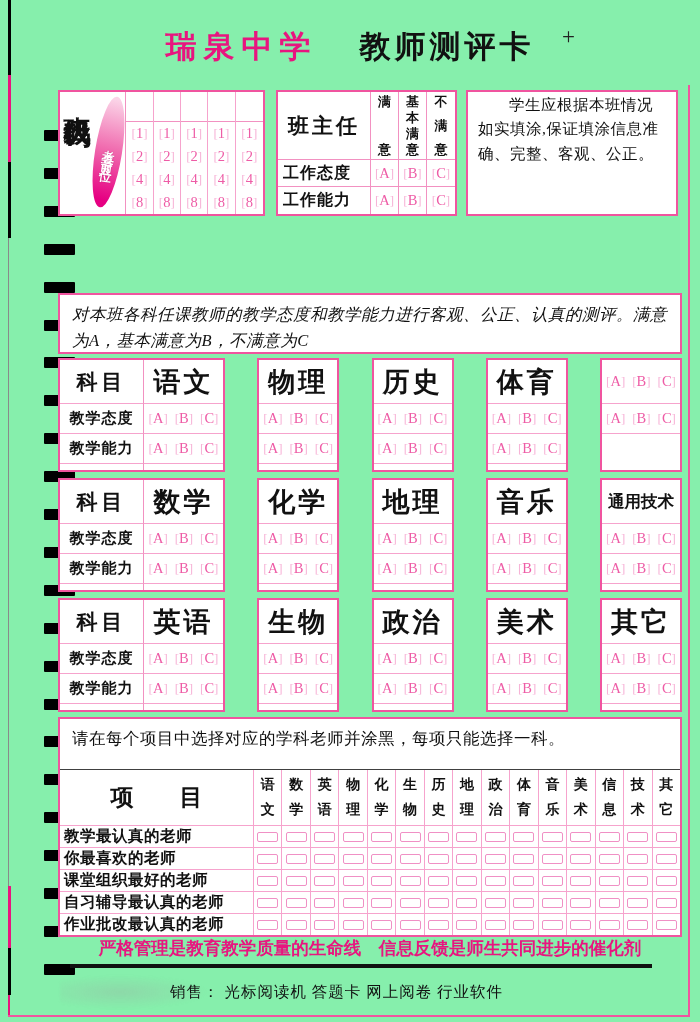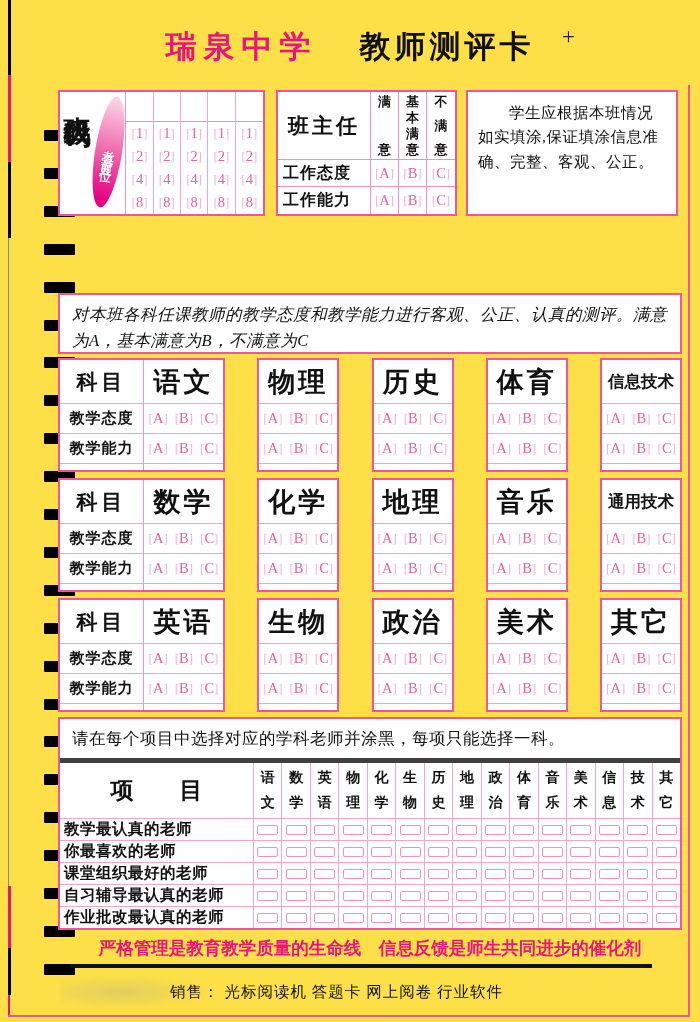--- a/index.html
+++ b/index.html
@@ -1,16 +1,16 @@
 <!DOCTYPE html>
 <html><head>
 <meta charset="utf-8">
 <style>
   html,body{margin:0;padding:0;background:#fff;}
-  .page{position:relative;width:700px;height:1022px;background:#fde047;overflow:hidden;
+  .page{position:relative;width:700px;height:1022px;background:#86efac;overflow:hidden;
         font-family:"Liberation Serif","DejaVu Serif",serif;color:#111;}
 
   
   .edge-seg{position:absolute;left:8px;}
   .right-line{position:absolute;left:688px;top:85px;width:2px;height:930px;background:#f0549f;}
   .bottom-line{position:absolute;left:8px;top:1015px;width:682px;height:2px;background:#f0549f;}
   .tmark{position:absolute;left:44px;width:31px;height:11px;background:#000;border-radius:1px;}
 
   
   .title{position:absolute;top:26px;left:58px;width:584px;display:flex;justify-content:center;gap:42px;
@@ -48,21 +48,21 @@
   .ht-cell{border-right:1px solid #f291c1;border-bottom:1px solid #f291c1;display:flex;
            align-items:center;justify-content:center;box-sizing:border-box;}
   .ht-cell.last-col{border-right:none;}
   .ht-cell.last-row{border-bottom:none;}
   .ht-title{font-size:21px;font-weight:bold;letter-spacing:3px;}
   .ht-colhead{flex-direction:column;justify-content:space-between;padding:3px 0;
               font-size:13px;font-weight:bold;line-height:1;}
   .ht-rowlabel{font-size:16px;font-weight:bold;justify-content:flex-start;padding-left:5px;letter-spacing:1px;}
 
   
-  .notice{top:90px;left:466px;width:212px;height:126px;padding:9px 10px;}
+  .notice{top:90px;left:466px;width:212px;height:126px;padding:1px 10px;}
   .notice p{margin:0;text-indent:2em;font-size:15.5px;line-height:1.58;letter-spacing:0.5px;}
 
   
   .eval-note{top:293px;left:58px;width:624px;height:61px;padding:7px 12px;}
   .eval-note p{margin:0;font-size:16.5px;line-height:1.6;letter-spacing:0.5px;font-style:italic;}
 
   
   .groups{position:absolute;top:358px;left:58px;width:624px;}
   .group{display:flex;justify-content:space-between;height:114px;margin-bottom:6px;}
   .gbox{border:2px solid #f0549f;box-sizing:border-box;display:grid;
@@ -75,21 +75,21 @@
   .gc.r{border-right:1px solid #f291c1;}
   .g-corner{font-size:21px;font-weight:bold;letter-spacing:4px;}
   .g-subject{font-size:27px;font-weight:bold;letter-spacing:3px;white-space:nowrap;}
   .g-subject.small{font-size:16.5px;letter-spacing:0;}
   .g-rowlabel{font-size:15px;font-weight:bold;letter-spacing:1px;}
   .g-opts{display:flex;gap:7px;align-items:center;justify-content:center;}
 
   
   .vote{top:717px;left:58px;width:624px;}
   .vote-note{margin:0;padding:9px 12px 8px;font-size:16.5px;letter-spacing:0.5px;}
-  .vote-table{display:grid;grid-template-columns:193px repeat(15,1fr);border-top:5px solid #404040;}
+  .vote-table{display:grid;grid-template-columns:193px repeat(15,1fr);border-top:1px solid #404040;margin-top:11px;}
   .vt-cell{box-sizing:border-box;border-left:1px solid #f6a3cd;border-top:1px solid #f6a3cd;
            display:flex;align-items:center;justify-content:center;}
   .vt-cell.first-col{border-left:none;}
   .vt-cell.header{border-top:none;height:55px;}
   .vt-head-label{font-size:23px;font-weight:bold;}
   .vt-colhead{flex-direction:column;justify-content:space-around;font-size:14px;font-weight:bold;
               line-height:1;padding:3px 0;}
   .vt-rowlabel{justify-content:flex-start;padding-left:4px;font-size:15.5px;font-weight:bold;
                height:22px;letter-spacing:0.5px;white-space:nowrap;}
   .vrect{width:19px;height:8px;border:1px solid #f090c5;border-radius:2px;background:#fff;}
@@ -340,21 +340,20 @@
             <span class="bub"><i>[</i>C<i>]</i></span>
           </div>
           <div class="gc g-opts">
             <span class="bub"><i>[</i>A<i>]</i></span>
             <span class="bub"><i>[</i>B<i>]</i></span>
             <span class="bub"><i>[</i>C<i>]</i></span>
           </div>
           <div class="gc no-b"></div>
         </div>
         <div class="gbox plain">
-          <div class="gc g-subject small">信息技术</div>
           <div class="gc g-opts">
             <span class="bub"><i>[</i>A<i>]</i></span>
             <span class="bub"><i>[</i>B<i>]</i></span>
             <span class="bub"><i>[</i>C<i>]</i></span>
           </div>
           <div class="gc g-opts">
             <span class="bub"><i>[</i>A<i>]</i></span>
             <span class="bub"><i>[</i>B<i>]</i></span>
             <span class="bub"><i>[</i>C<i>]</i></span>
           </div>

